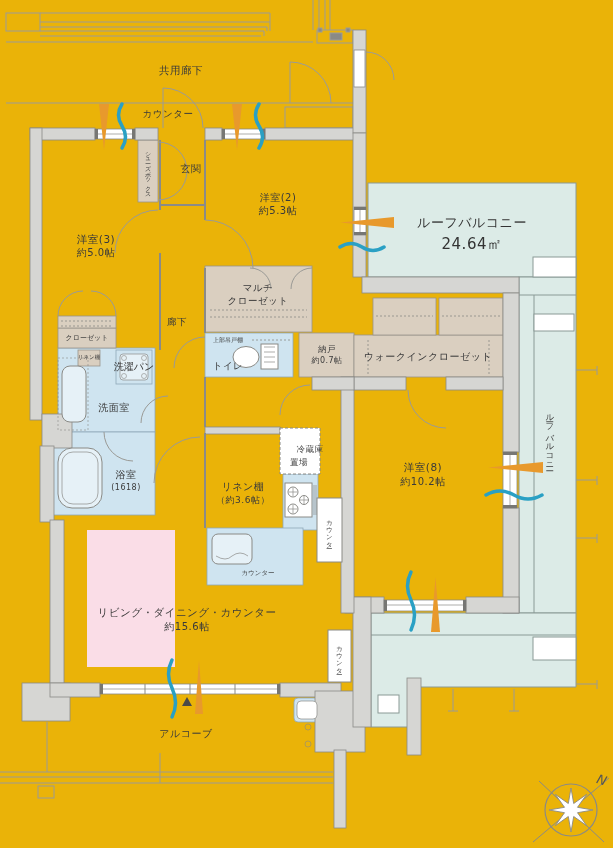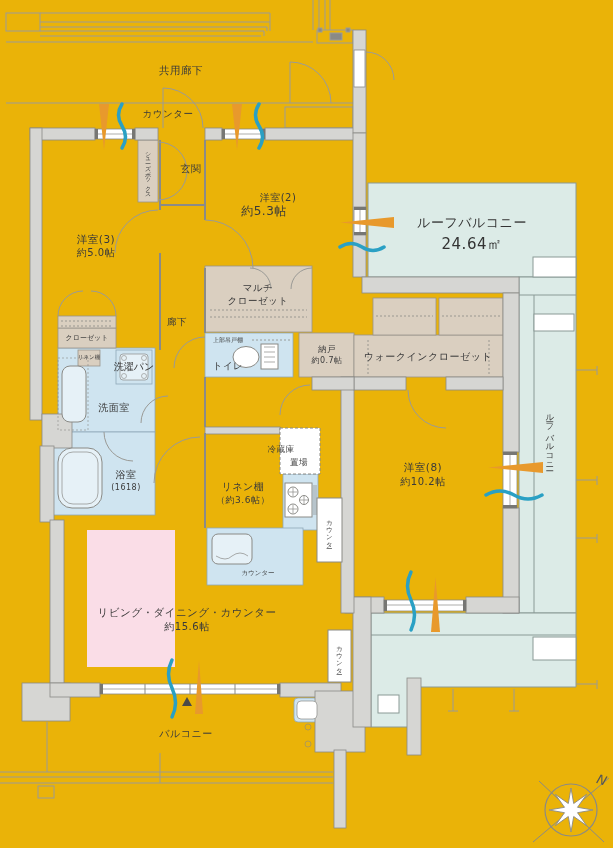--- a/index.html
+++ b/index.html
@@ -215,46 +215,46 @@
     <path d="M533,842 L609,778 M539,781 L604,842" stroke-width="1"></path>
     <path d="M593,810 L577.5,812.7 L586.6,825.6 L573.7,816.5 L571,832 L568.3,816.5 L555.4,825.6 L564.5,812.7 L549,810 L564.5,807.3 L555.4,794.4 L568.3,803.5 L571,788 L573.7,803.5 L586.6,794.4 L577.5,807.3 Z" fill="#ffffff" stroke-width="0.9"></path>
   </g>
 </svg>
 
   <div class="lbl" style="left:181px;top:70px;font-size:10.5px">共用廊下</div>
   <div class="lbl" style="left:168px;top:114px;font-size:9.5px">カウンター</div>
   <div class="lbl" style="left:191px;top:169px;font-size:10px">玄関</div>
   <div class="lbl v" style="left:148px;top:171px;font-size:6px;letter-spacing:0">シューズボックス</div>
   <div class="lbl" style="left:278px;top:198px;font-size:10px">洋室(2)</div>
-  <div class="lbl" style="left:264px;top:211px;font-size:12px">約5.3帖</div>
+  <div class="lbl" style="left:278px;top:211px;font-size:10px">約5.3帖</div>
   <div class="lbl" style="left:96px;top:239px;font-size:10.5px">洋室(3)</div>
   <div class="lbl" style="left:96px;top:253px;font-size:10px">約5.0帖</div>
   <div class="lbl" style="left:472px;top:222px;font-size:13px;color:#333">ルーフバルコニー</div>
   <div class="lbl" style="left:472px;top:244px;font-size:15px;color:#333">24.64㎡</div>
   <div class="lbl" style="left:258px;top:288px;font-size:9.5px">マルチ</div>
   <div class="lbl" style="left:258px;top:301px;font-size:9.5px">クローゼット</div>
   <div class="lbl" style="left:177px;top:322px;font-size:9.5px">廊下</div>
   <div class="lbl" style="left:228px;top:340px;font-size:6px;letter-spacing:0">上部吊戸棚</div>
   <div class="lbl" style="left:228px;top:366px;font-size:9.5px">トイレ</div>
   <div class="lbl" style="left:327px;top:349px;font-size:8.5px">納戸</div>
   <div class="lbl" style="left:327px;top:361px;font-size:8px">約0.7帖</div>
   <div class="lbl" style="left:428px;top:357px;font-size:10px">ウォークインクローゼット</div>
   <div class="lbl" style="left:87px;top:338px;font-size:7px;letter-spacing:0">クローゼット</div>
   <div class="lbl" style="left:89px;top:358px;font-size:5.5px;letter-spacing:0">リネン棚</div>
   <div class="lbl" style="left:134px;top:367px;font-size:10px;letter-spacing:0">洗濯パン</div>
   <div class="lbl" style="left:114px;top:408px;font-size:10px">洗面室</div>
   <div class="lbl" style="left:126px;top:475px;font-size:10px">浴室</div>
   <div class="lbl" style="left:126px;top:488px;font-size:8px">(1618)</div>
   <div class="lbl" style="left:243px;top:487px;font-size:10px">リネン棚</div>
   <div class="lbl" style="left:243px;top:500px;font-size:9px">（約3.6帖）</div>
-  <div class="lbl" style="left:281px;top:449px;font-size:8.5px">冷蔵庫</div>
+  <div class="lbl" style="left:310px;top:449px;font-size:8.5px">冷蔵庫</div>
   <div class="lbl" style="left:299px;top:462px;font-size:8.5px">置場</div>
   <div class="lbl" style="left:423px;top:467px;font-size:10.5px">洋室(8)</div>
   <div class="lbl" style="left:423px;top:482px;font-size:10px">約10.2帖</div>
   <div class="lbl v" style="left:550px;top:437px;font-size:8.5px;letter-spacing:0">ルーフバルコニー</div>
   <div class="lbl v" style="left:329px;top:530px;font-size:6.5px;letter-spacing:0">カウンター</div>
   <div class="lbl" style="left:258px;top:573px;font-size:6.5px;letter-spacing:0">カウンター</div>
   <div class="lbl v" style="left:339px;top:656px;font-size:6.5px;letter-spacing:0">カウンター</div>
   <div class="lbl" style="left:187px;top:612px;font-size:10.5px">リビング・ダイニング・カウンター</div>
   <div class="lbl" style="left:187px;top:627px;font-size:10px">約15.6帖</div>
-  <div class="lbl" style="left:186px;top:734px;font-size:10px">バルコニー</div>
+  <div class="lbl" style="left:186px;top:734px;font-size:10px">アルコーブ</div>
   <div class="lbl n" style="left:602px;top:780px;font-size:13px">N</div>
 </div>
 
 </body></html>

